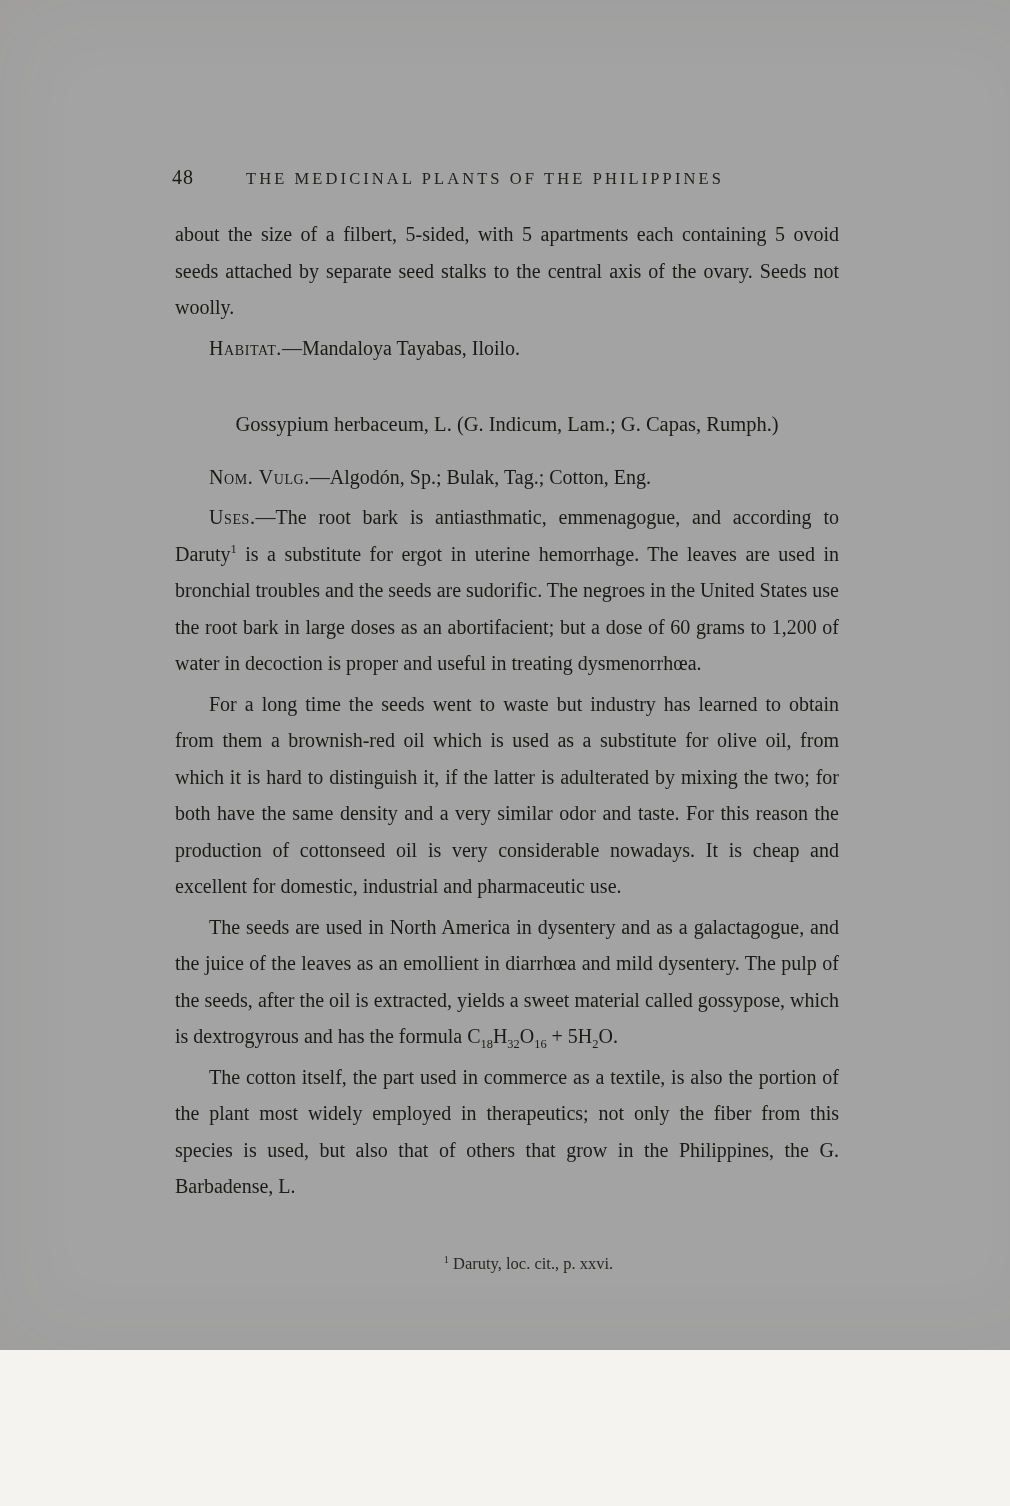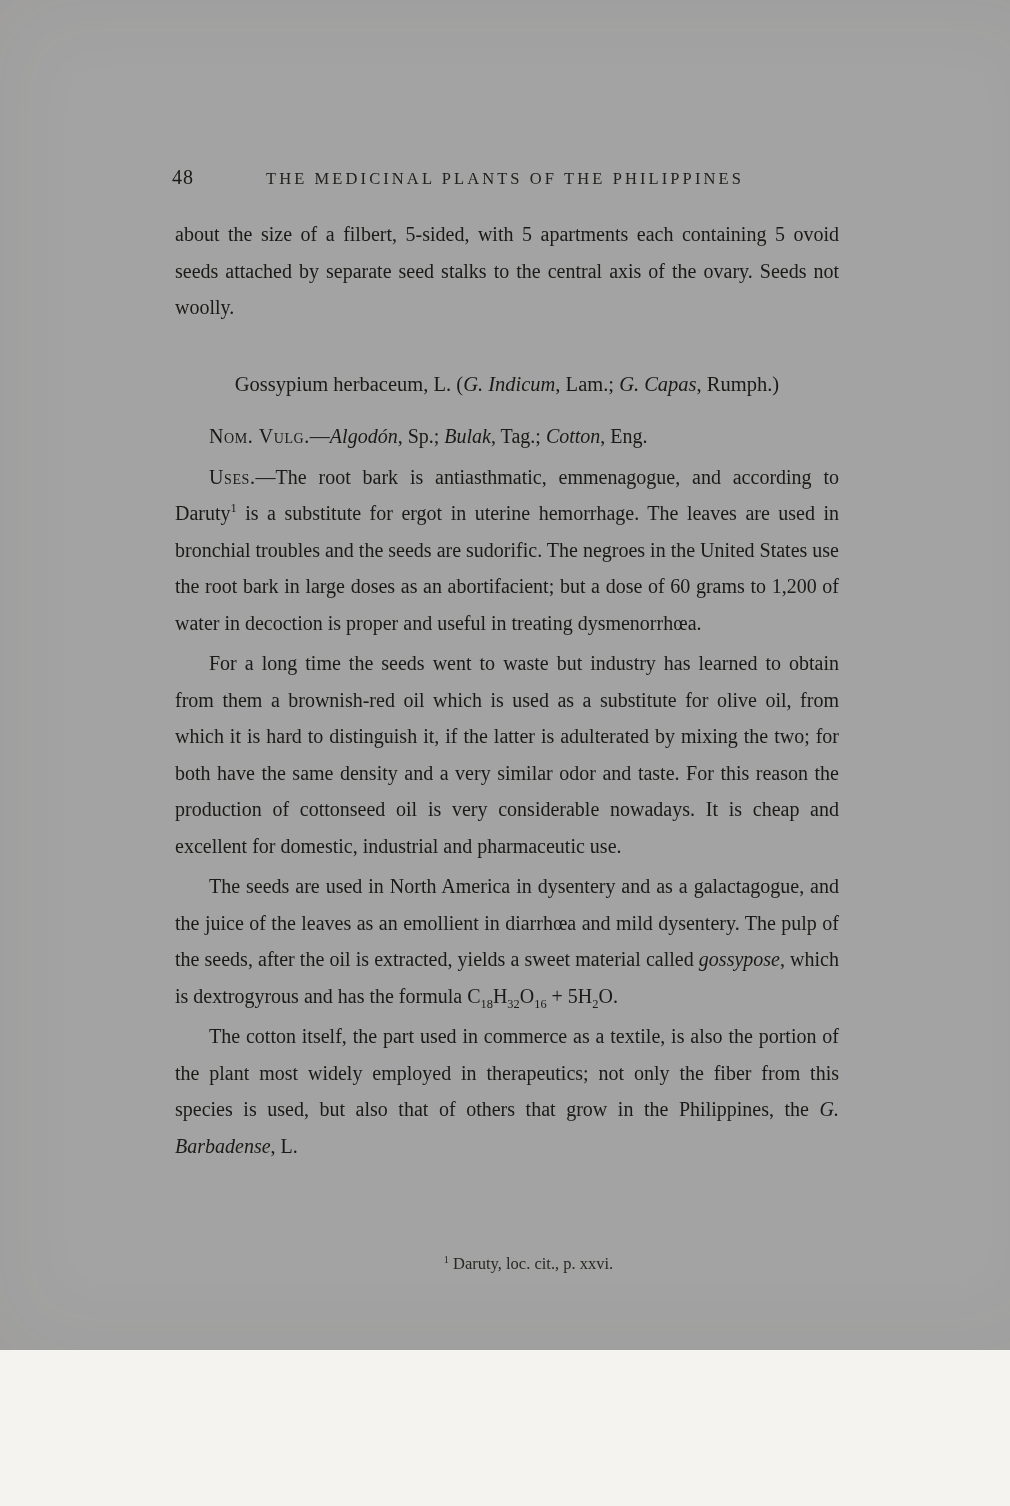--- a/index.html
+++ b/index.html
@@ -26,21 +26,21 @@
     right: 168px;
     display: flex;
     align-items: baseline;
     white-space: nowrap;
   }
   .page-num {
     font-size: 20px;
     letter-spacing: 1px;
   }
   .running-title {
-    margin-left: 72px;
+    margin-left: 52px;
     font-size: 16.5px;
     letter-spacing: 3.1px;
     color: #23211d;
   }
   .text-body {
     position: absolute;
     top: 212px;
     left: 171px;
     width: 672px;
     font-size: 20px;
@@ -53,21 +53,21 @@
   p.paragraph.indent {
     text-indent: 34px;
   }
   p.heading {
     text-align: center;
     text-indent: 0;
     margin: 40px 28px 16px 28px;
     font-size: 20.5px;
   }
   .seg-bold { font-weight: normal; }
-  .seg-italic { font-style: italic; }
+  .seg-italic { }
   .seg-smallcaps { font-variant: small-caps; letter-spacing: 0.6px; }
   .seg-sup {
     vertical-align: super;
     font-size: 0.62em;
     line-height: 0;
   }
   .seg-sub {
     vertical-align: sub;
     font-size: 0.62em;
     line-height: 0;
@@ -88,20 +88,21 @@
 <body>
 
 <div class="page">
   <header class="running-head">
     <span class="page-num">48</span>
     <span class="running-title">THE MEDICINAL PLANTS OF THE PHILIPPINES</span>
   </header>
 
   <main class="text-body">
       <p class="paragraph"><span>about the size of a filbert, 5-sided, with 5 apartments each containing 5 ovoid seeds attached by separate seed stalks to the central axis of the ovary. Seeds not woolly.</span></p>
+      <p class="paragraph indent"><span class="seg-smallcaps">Habitat.</span><span>—Mandaloya Tayabas, Iloilo.</span></p>
       <p class="heading"><span class="seg-bold">Gossypium herbaceum</span><span>, L. (</span><span class="seg-italic">G. Indicum</span><span>, Lam.; </span><span class="seg-italic">G. Capas</span><span>, Rumph.)</span></p>
       <p class="paragraph indent"><span class="seg-smallcaps">Nom. Vulg.</span><span>—</span><span class="seg-italic">Algodón</span><span>, Sp.; </span><span class="seg-italic">Bulak</span><span>, Tag.; </span><span class="seg-italic">Cotton</span><span>, Eng.</span></p>
       <p class="paragraph indent"><span class="seg-smallcaps">Uses.</span><span>—The root bark is antiasthmatic, emmenagogue, and according to Daruty</span><span class="seg-sup">1</span><span> is a substitute for ergot in uterine hemorrhage. The leaves are used in bronchial troubles and the seeds are sudorific. The negroes in the United States use the root bark in large doses as an abortifacient; but a dose of 60 grams to 1,200 of water in decoction is proper and useful in treating dysmenorrhœa.</span></p>
       <p class="paragraph indent"><span>For a long time the seeds went to waste but industry has learned to obtain from them a brownish-red oil which is used as a substitute for olive oil, from which it is hard to distinguish it, if the latter is adulterated by mixing the two; for both have the same density and a very similar odor and taste. For this reason the production of cottonseed oil is very considerable nowadays. It is cheap and excellent for domestic, industrial and pharmaceutic use.</span></p>
       <p class="paragraph indent"><span>The seeds are used in North America in dysentery and as a galactagogue, and the juice of the leaves as an emollient in diarrhœa and mild dysentery. The pulp of the seeds, after the oil is extracted, yields a sweet material called </span><span class="seg-italic">gossypose</span><span>, which is dextrogyrous and has the formula C</span><span class="seg-sub">18</span><span>H</span><span class="seg-sub">32</span><span>O</span><span class="seg-sub">16</span><span> + 5H</span><span class="seg-sub">2</span><span>O.</span></p>
       <p class="paragraph indent"><span>The cotton itself, the part used in commerce as a textile, is also the portion of the plant most widely employed in therapeutics; not only the fiber from this species is used, but also that of others that grow in the Philippines, the </span><span class="seg-italic">G. Barbadense</span><span>, L.</span></p>
     </main>
 
   <p class="footnote"><span class="seg-sup">1</span><span> Daruty, loc. cit., p. xxvi.</span></p>
 </div>

